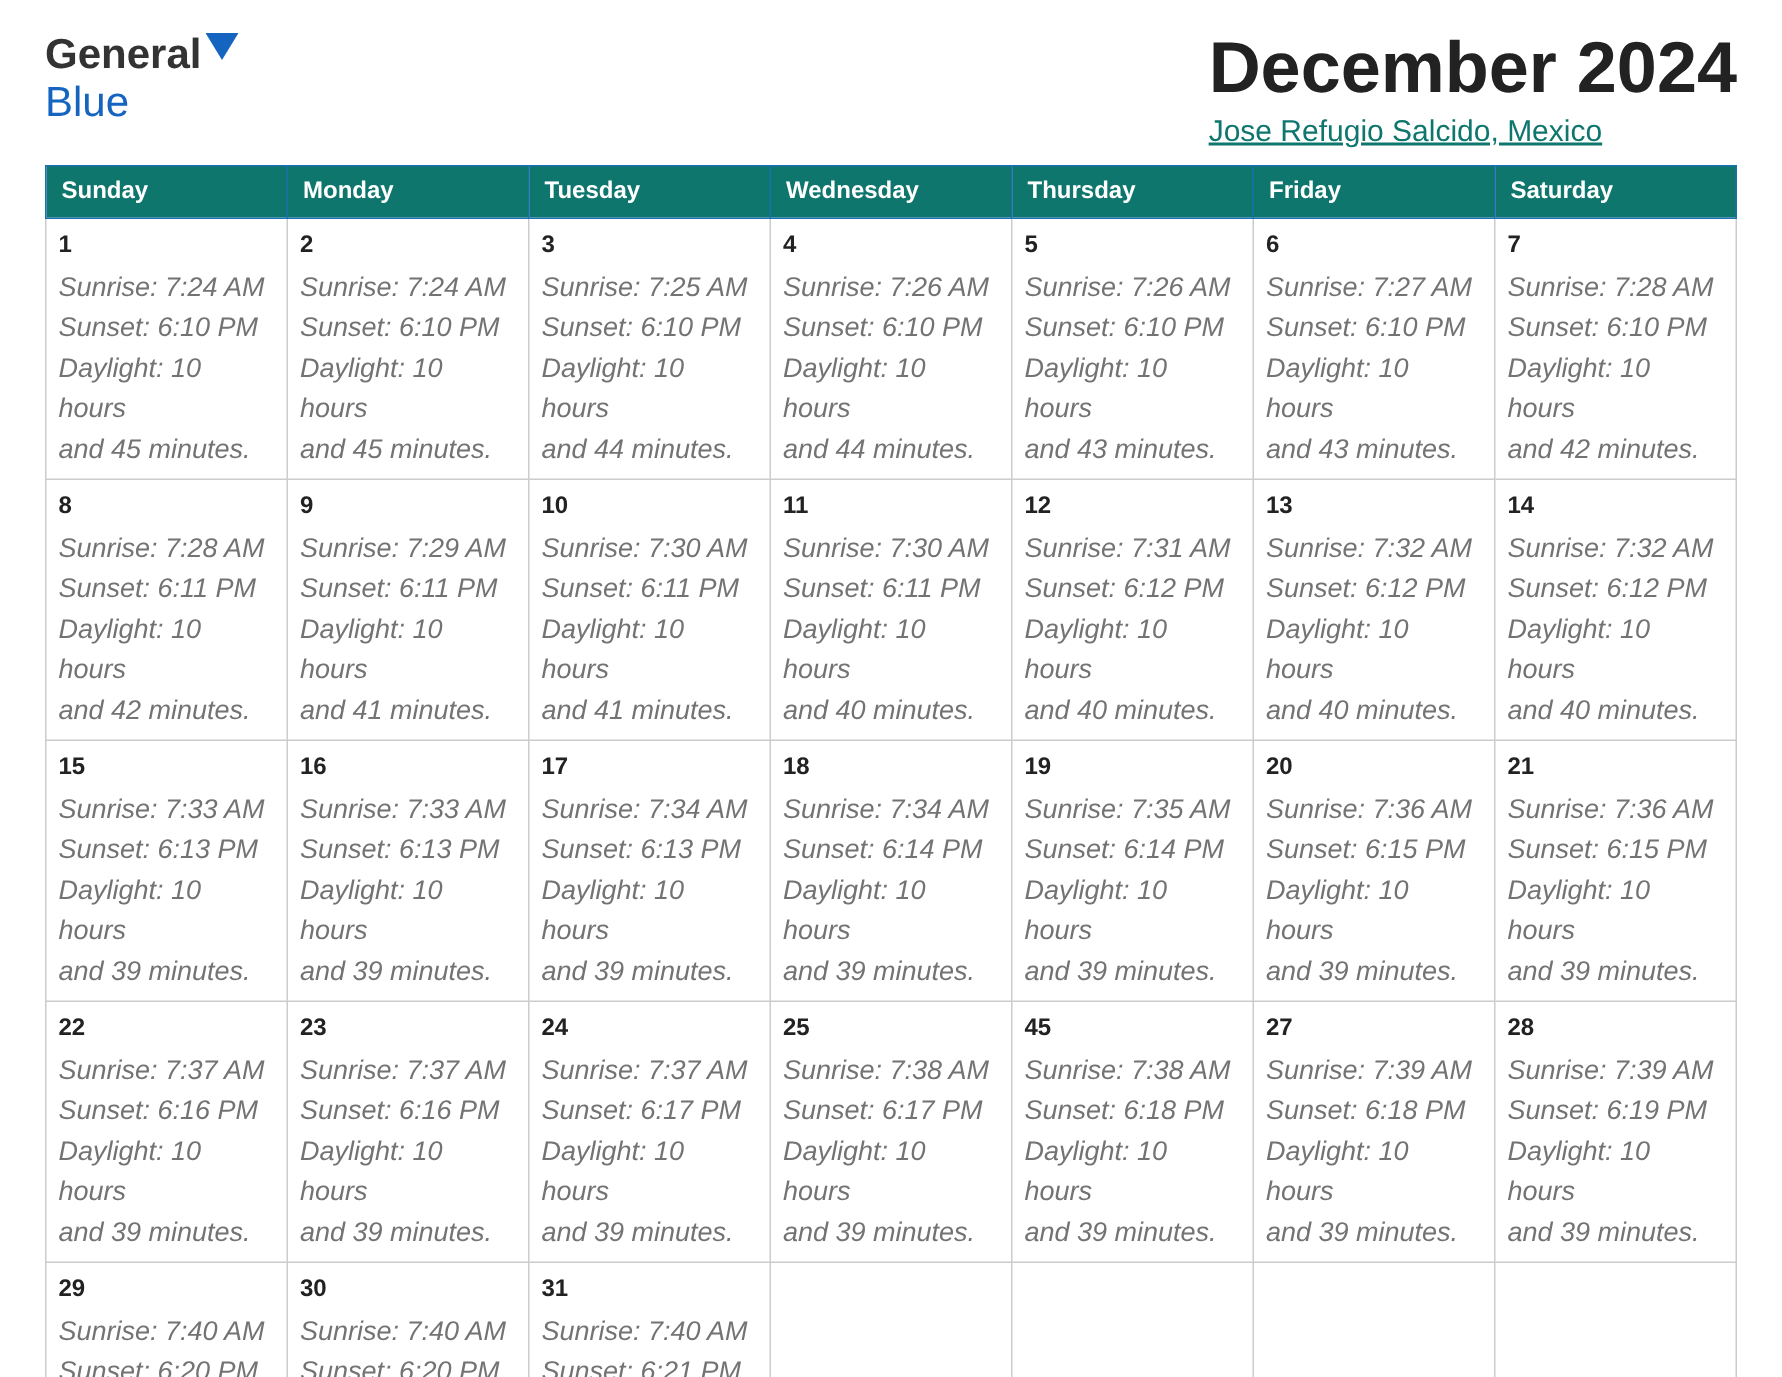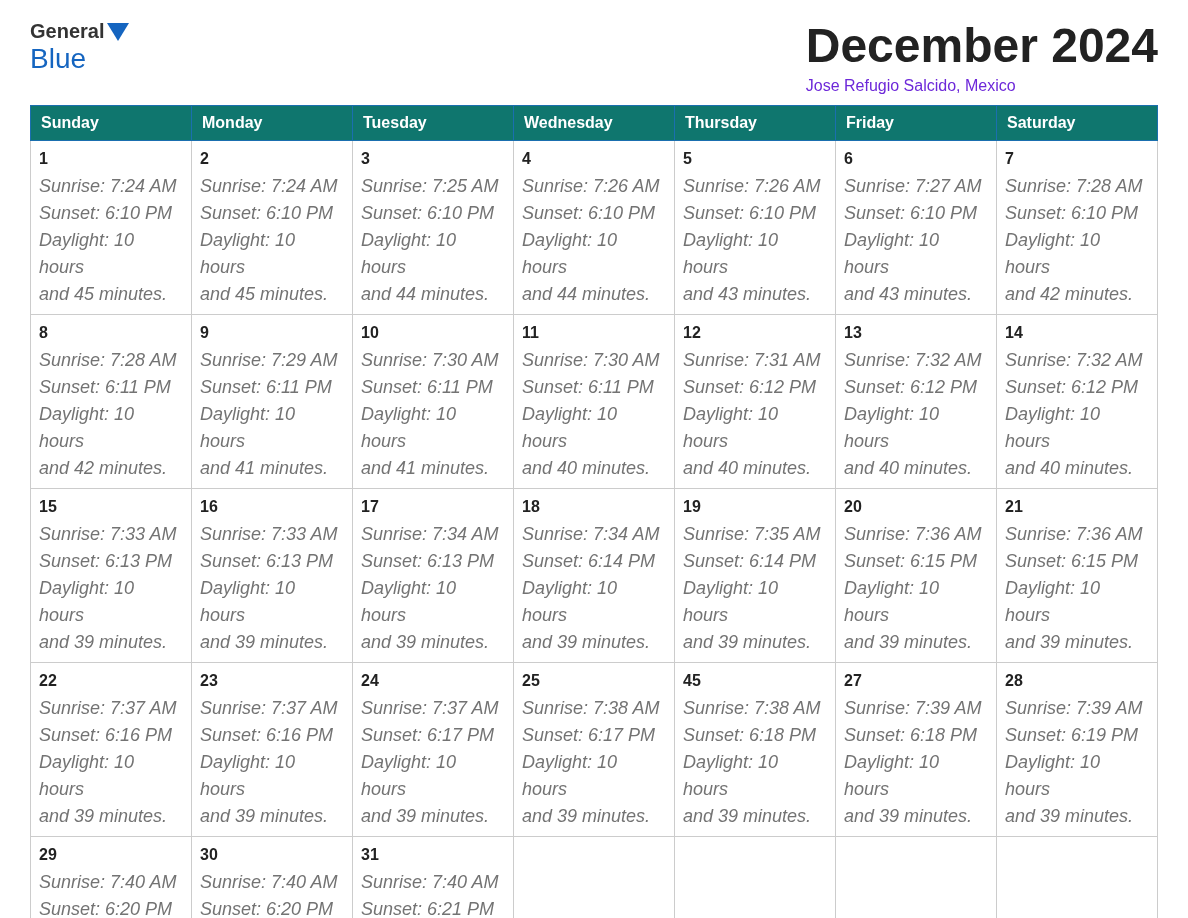--- a/index.html
+++ b/index.html
@@ -24,23 +24,24 @@
     .title-area {
       text-align: left;
     }
     .calendar-title {
       font-size: 48px;
       font-weight: bold;
       color: #222;
       line-height: 1.1;
     }
     .calendar-subtitle {
-      font-size: 16px;
-      color: #6d28d9;
+      font-size: 20px;
+      color: #0f766e;
       margin-top: 4px;
+      text-decoration: underline;
     }
     table {
       width: 100%;
       border-collapse: collapse;
       margin-top: 10px;
     }
     th {
       background-color: #0f766e;
       color: #fff;
       font-size: 16px;
@@ -67,25 +68,25 @@
     }
     .day-info {
       font-size: 18px;
       color: #737373;
       font-style: italic;
     }
     tr.week-row td {
       height: 110px;
     }
     .logo-top-line {
-      font-size: 20px;
+      font-size: 28px;
       font-weight: bold;
       color: #333;
       display: flex;
-      align-items: flex-end;
+      align-items: flex-start;
     }
     .logo-bottom-line {
       font-size: 28px;
       font-weight: normal;
       color: #1565c0;
     }
     .empty-cell {
       background: #fff;
     }
   </style>

